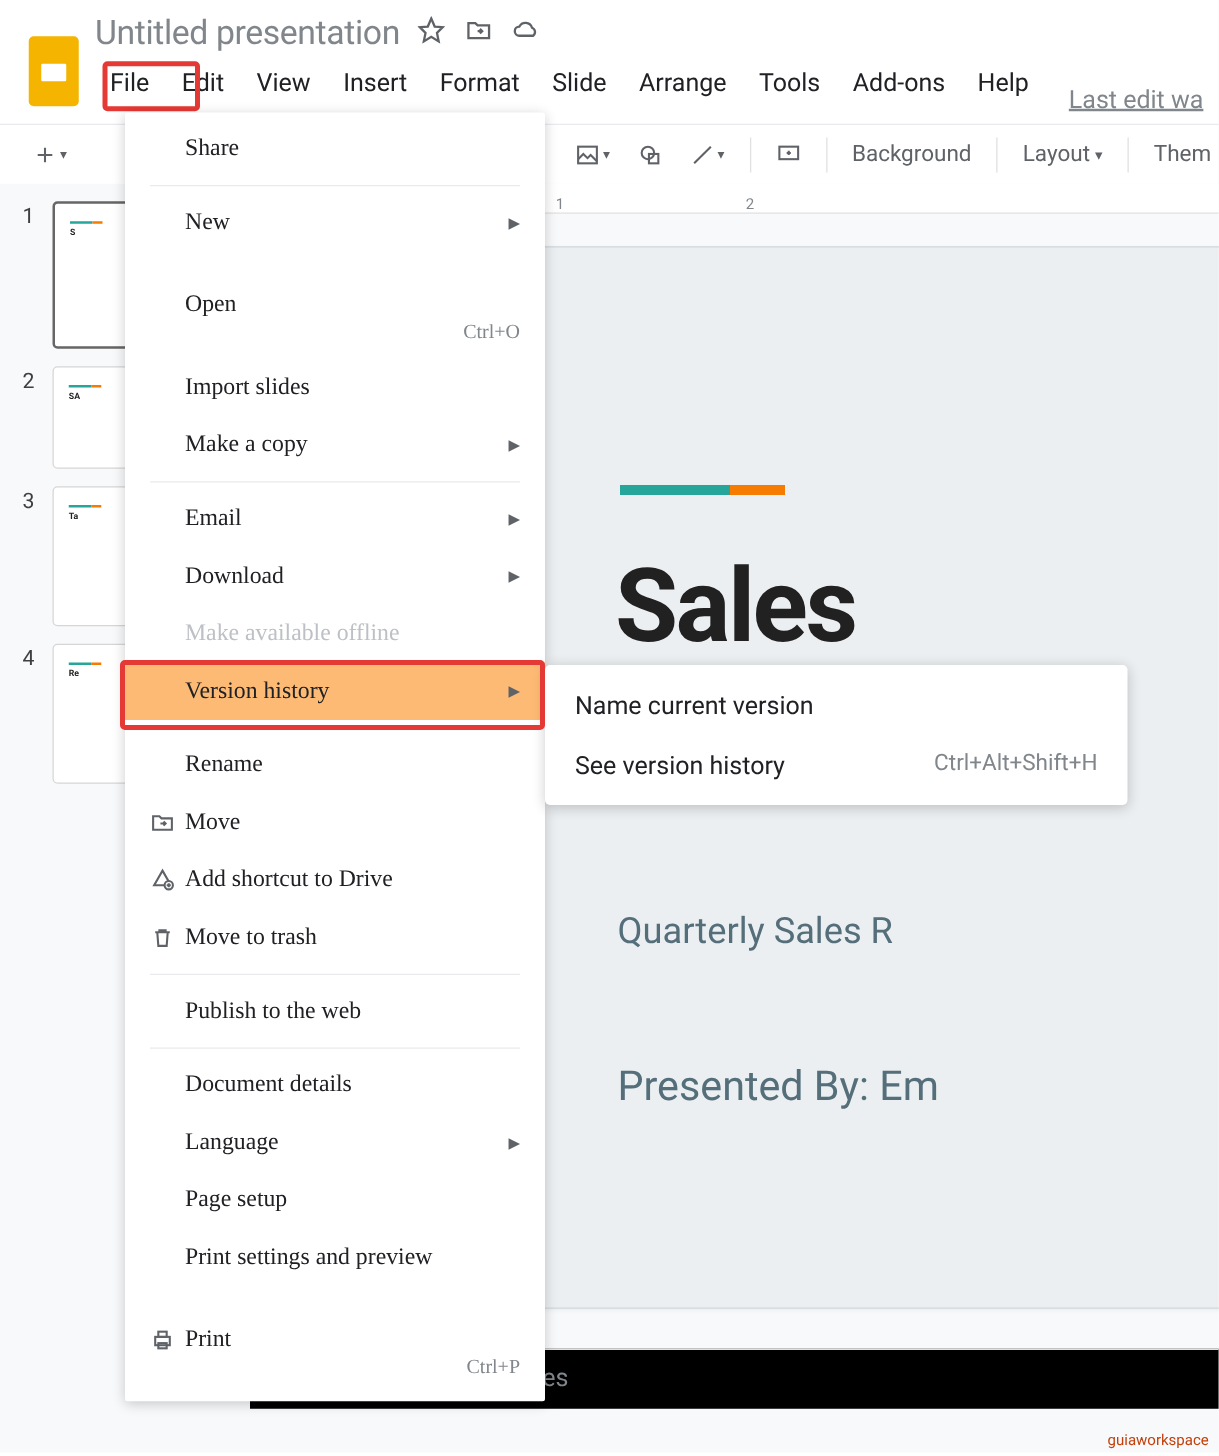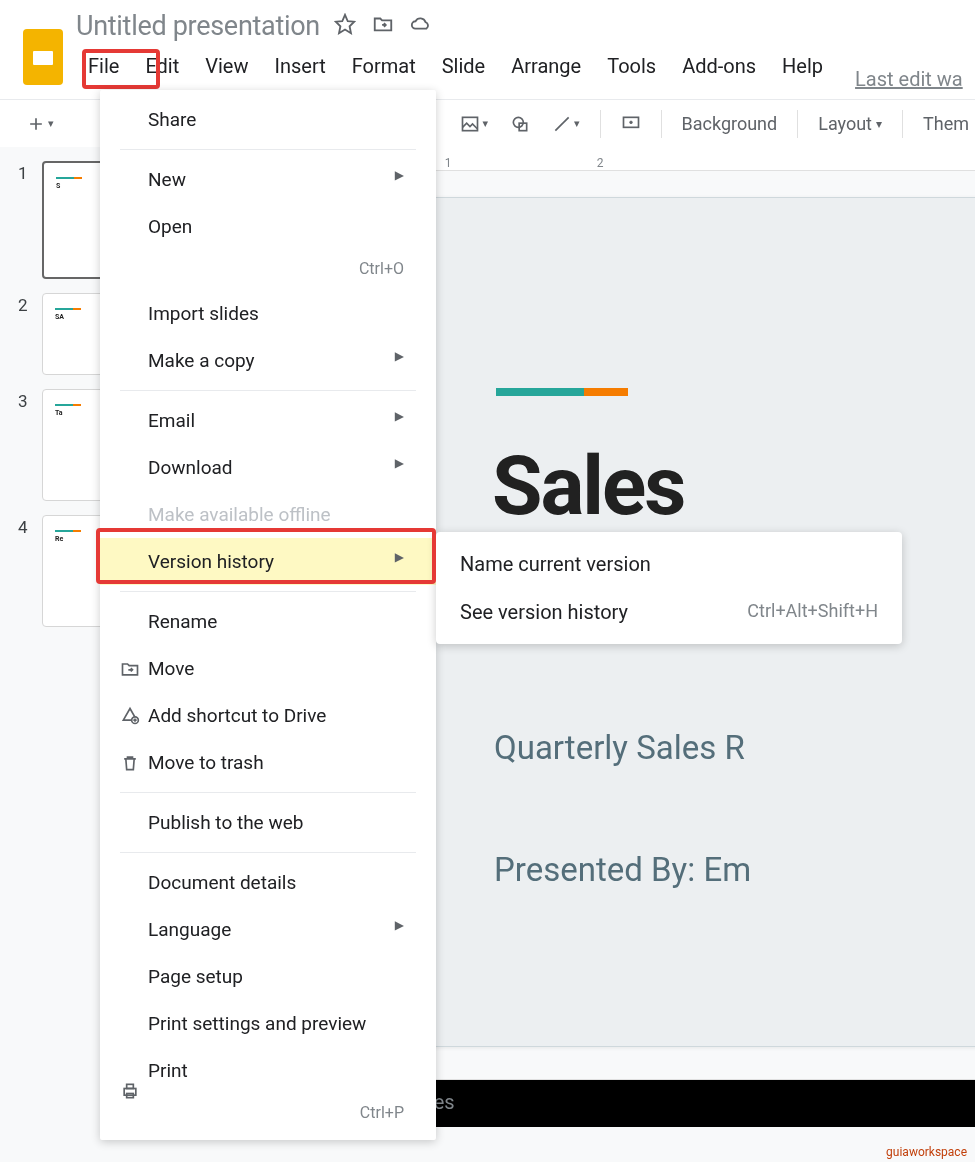--- a/index.html
+++ b/index.html
@@ -61,38 +61,38 @@
   display: flex; align-items: flex-end; font-size: 12px; color: #80868b; padding-left: 20px;}
 .ruler-gap{width:340px;}
 .ruler span { width: 152px; text-align: center;}
 .slide {
   position: absolute; left: 155px; top: 50px; width: 820px; height: 850px;
   background: #eceff1; border: 1px solid #cfd8dc; box-shadow: 0 1px 4px rgba(0,0,0,0.08);
 }
 .slide-accent { position: absolute; left: 140px; top: 190px; width: 88px; height: 8px; background: #26a69a;}
 .slide-accent::after { content:""; position:absolute; right:-44px; top:0; width:44px; height:8px; background:#f57c00;}
 .slide-title { position: absolute; left: 136px; top: 240px; font-size: 82px; font-weight: 700; color: #212121; letter-spacing: -2px;}
-.slide-sub1 { position: absolute; left: 138px; top: 530px; font-size: 33px; color: #546e7a;}
+.slide-sub1 { position: absolute; left: 138px; top: 530px; font-size: 29px; color: #546e7a;}
 .slide-sub2 { position: absolute; left: 138px; top: 652px; font-size: 33px; color: #546e7a;}
 .speaker-notes {
   position: absolute; bottom: 38px; left: 200px; right: 0; height: 48px;
   border-top: 1px solid #e0e0e0; background: #000000; padding: 10px 20px;
   color: #80868b; font-size: 20px;
 }
 
 .file-menu {
   position: absolute; left: 100px; top: 90px; width: 336px; background: #fff;
   box-shadow: 0 2px 10px rgba(0,0,0,0.2); border-radius: 2px; z-index: 100;
   font-size: 19px; color: #202124; padding: 6px 0;
 }
 .fm-item {
-  display: flex; padding: 12px 32px 12px 20px;
-  cursor: pointer; position: relative;
-}
-.fm-item.hovered { background: #fef9c3; }
+  display: flex; align-items: center; padding: 12px 20px 12px 20px;
+  cursor: pointer; position: relative; font-family: Liberation Serif, serif;
+}
+.fm-item.hovered { background: #fdba74; }
 .fm-item.disabled { color: #bdc1c6; }
 .fm-icon { width: 28px; display: flex; align-items: center; color: #5f6368;}
 .fm-label { flex: 1; }
 .fm-shortcut { color: #80868b; font-size: 16px; margin-top: 44px;}
 .fm-arrow { color: #5f6368; font-size: 12px; margin-left: 8px;}
 .fm-sep { height: 1px; background: #e8eaed; margin: 6px 20px; }
 .version-highlight-box {
   position: absolute; left: 96px; top: 528px; width: 340px; height: 56px;
   border: 4px solid #e53935; border-radius: 4px; z-index: 150; pointer-events: none;
 }

